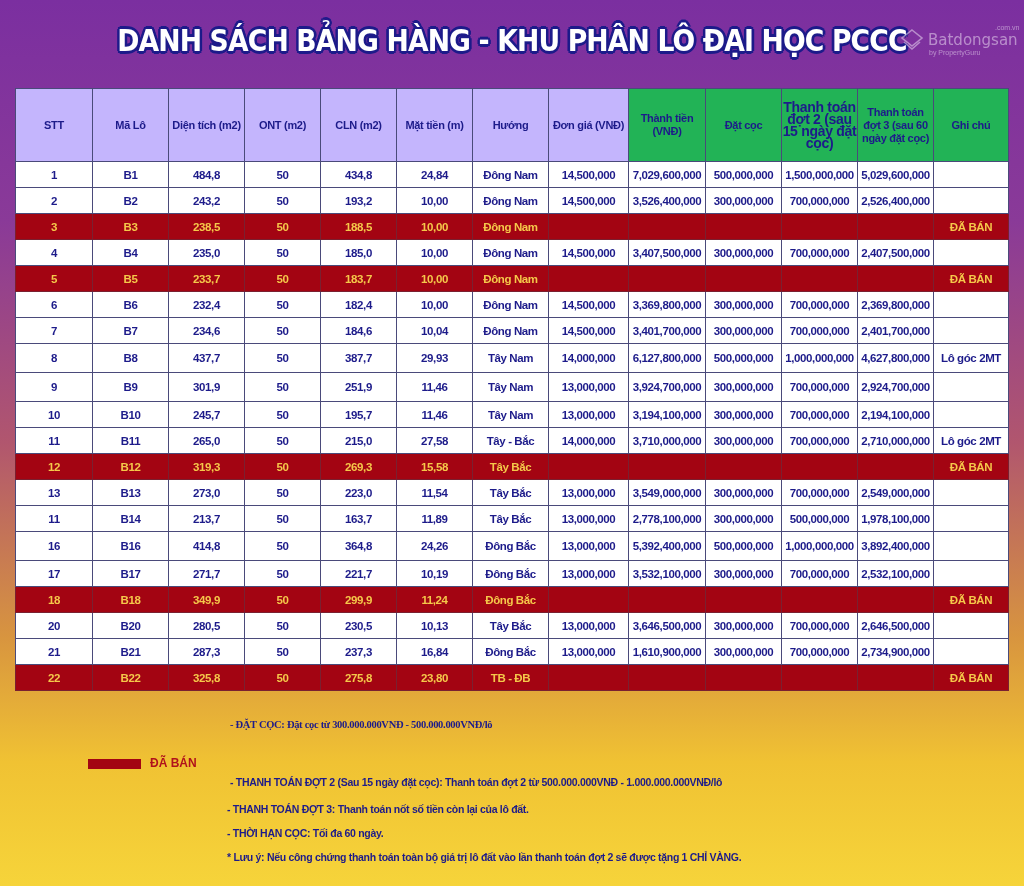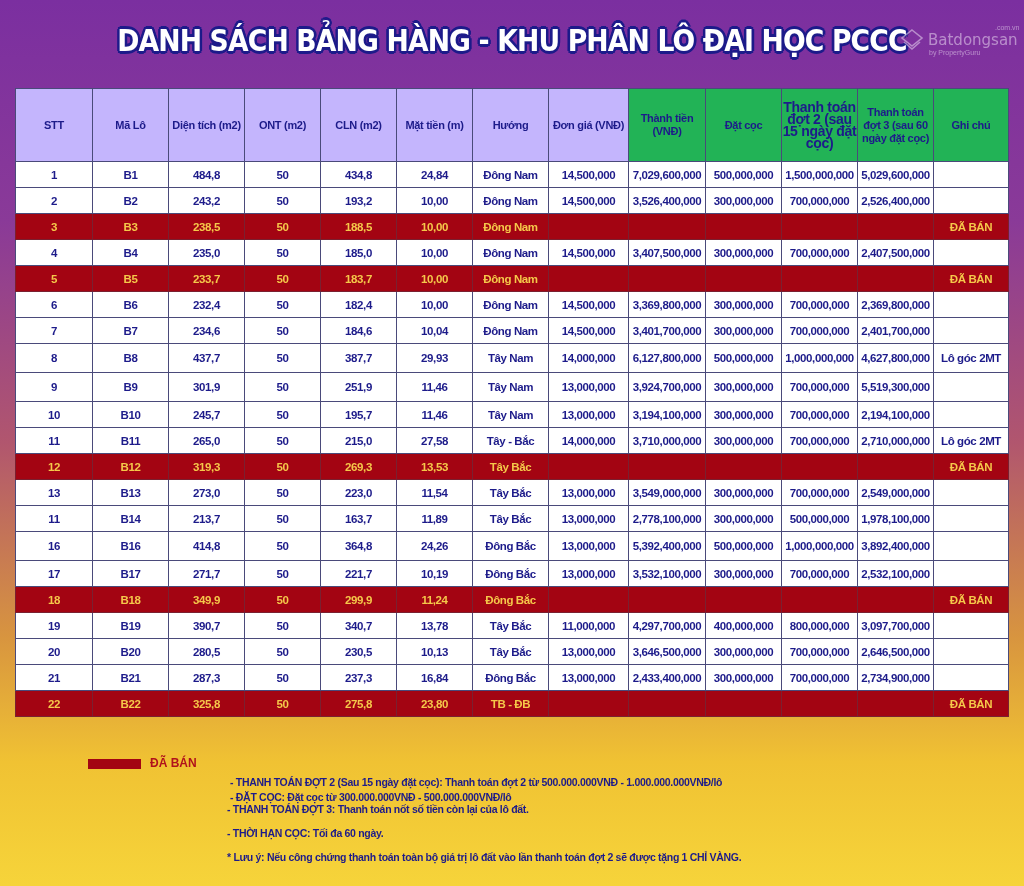--- a/index.html
+++ b/index.html
@@ -218,21 +218,21 @@
         <td>B9</td>
         <td>301,9</td>
         <td>50</td>
         <td>251,9</td>
         <td>11,46</td>
         <td>Tây Nam</td>
         <td>13,000,000</td>
         <td>3,924,700,000</td>
         <td>300,000,000</td>
         <td>700,000,000</td>
-        <td>5,519,300,000</td>
+        <td>2,924,700,000</td>
         <td class="note"></td>
       </tr>
       <tr>
         <td>10</td>
         <td>B10</td>
         <td>245,7</td>
         <td>50</td>
         <td>195,7</td>
         <td>11,46</td>
         <td>Tây Nam</td>
@@ -257,21 +257,21 @@
         <td>700,000,000</td>
         <td>2,710,000,000</td>
         <td class="note">Lô góc 2MT</td>
       </tr>
       <tr class="sold">
         <td>12</td>
         <td>B12</td>
         <td>319,3</td>
         <td>50</td>
         <td>269,3</td>
-        <td>13,53</td>
+        <td>15,58</td>
         <td>Tây Bắc</td>
         <td></td>
         <td></td>
         <td></td>
         <td></td>
         <td></td>
         <td class="note">ĐÃ BÁN</td>
       </tr>
       <tr>
         <td>13</td>
@@ -342,35 +342,20 @@
         <td>11,24</td>
         <td>Đông Bắc</td>
         <td></td>
         <td></td>
         <td></td>
         <td></td>
         <td></td>
         <td class="note">ĐÃ BÁN</td>
       </tr>
       <tr>
-        <td>19</td>
-        <td>B19</td>
-        <td>390,7</td>
-        <td>50</td>
-        <td>340,7</td>
-        <td>13,78</td>
-        <td>Tây Bắc</td>
-        <td>11,000,000</td>
-        <td>4,297,700,000</td>
-        <td>400,000,000</td>
-        <td>800,000,000</td>
-        <td>3,097,700,000</td>
-        <td class="note"></td>
-      </tr>
-      <tr>
         <td>20</td>
         <td>B20</td>
         <td>280,5</td>
         <td>50</td>
         <td>230,5</td>
         <td>10,13</td>
         <td>Tây Bắc</td>
         <td>13,000,000</td>
         <td>3,646,500,000</td>
         <td>300,000,000</td>
@@ -380,21 +365,21 @@
       </tr>
       <tr>
         <td>21</td>
         <td>B21</td>
         <td>287,3</td>
         <td>50</td>
         <td>237,3</td>
         <td>16,84</td>
         <td>Đông Bắc</td>
         <td>13,000,000</td>
-        <td>2,433,400,000</td>
+        <td>1,610,900,000</td>
         <td>300,000,000</td>
         <td>700,000,000</td>
         <td>2,734,900,000</td>
         <td class="note"></td>
       </tr>
       <tr class="sold">
         <td>22</td>
         <td>B22</td>
         <td>325,8</td>
         <td>50</td>
@@ -408,18 +393,18 @@
         <td></td>
         <td class="note">ĐÃ BÁN</td>
       </tr>
     </tbody>
 </table>
 
 <div class="legend-swatch"></div>
 <div class="legend-label">ĐÃ BÁN</div>
 
 <div class="notes">
-  <div class="note-line" style="left:230px;top:791px;">- ĐẶT CỌC: Đặt cọc từ 300.000.000VNĐ - 500.000.000VNĐ/lô</div>
+  <div class="note-line" style="left:230px;top:719px;font-family:Liberation Serif, serif;">- ĐẶT CỌC: Đặt cọc từ 300.000.000VNĐ - 500.000.000VNĐ/lô</div>
   <div class="note-line" style="left:230px;top:776px;">- THANH TOÁN ĐỢT 2 (Sau 15 ngày đặt cọc): Thanh toán đợt 2 từ 500.000.000VNĐ - 1.000.000.000VNĐ/lô</div>
   <div class="note-line" style="left:227px;top:803px;">- THANH TOÁN ĐỢT 3: Thanh toán nốt số tiền còn lại của lô đất.</div>
   <div class="note-line" style="left:227px;top:827px;">- THỜI HẠN CỌC: Tối đa 60 ngày.</div>
   <div class="note-line" style="left:227px;top:851px;text-align:right;">* Lưu ý: Nếu công chứng thanh toán toàn bộ giá trị lô đất vào lần thanh toán đợt 2 sẽ được tặng 1 CHỈ VÀNG.</div>
 </div>
 
 </body></html>

